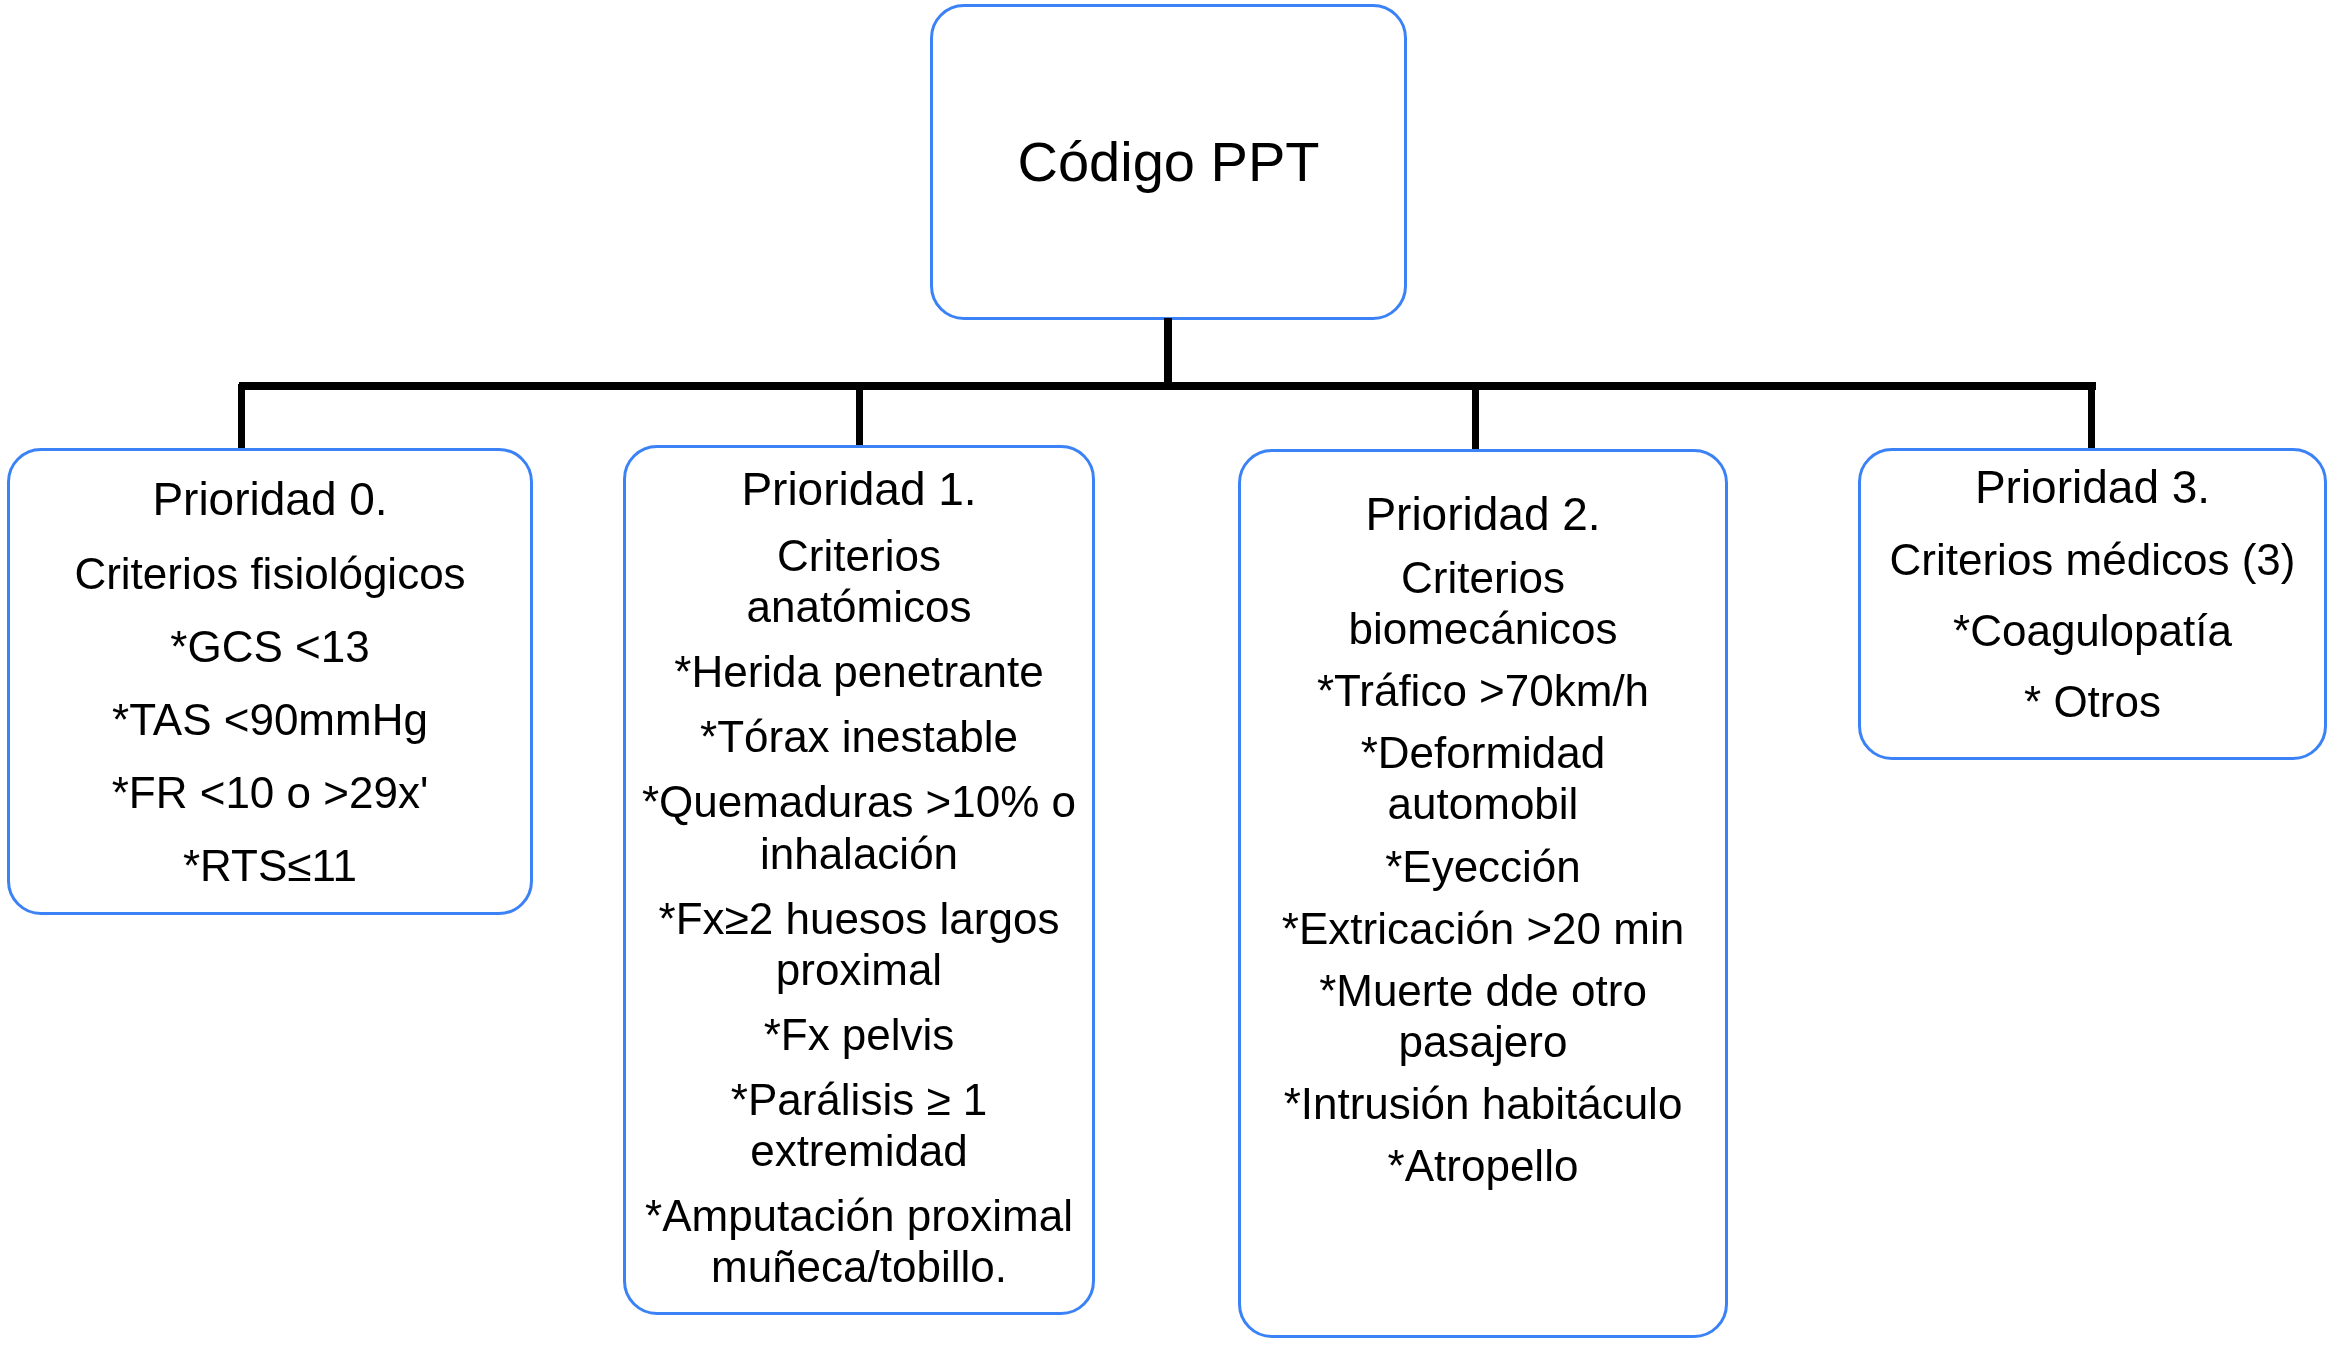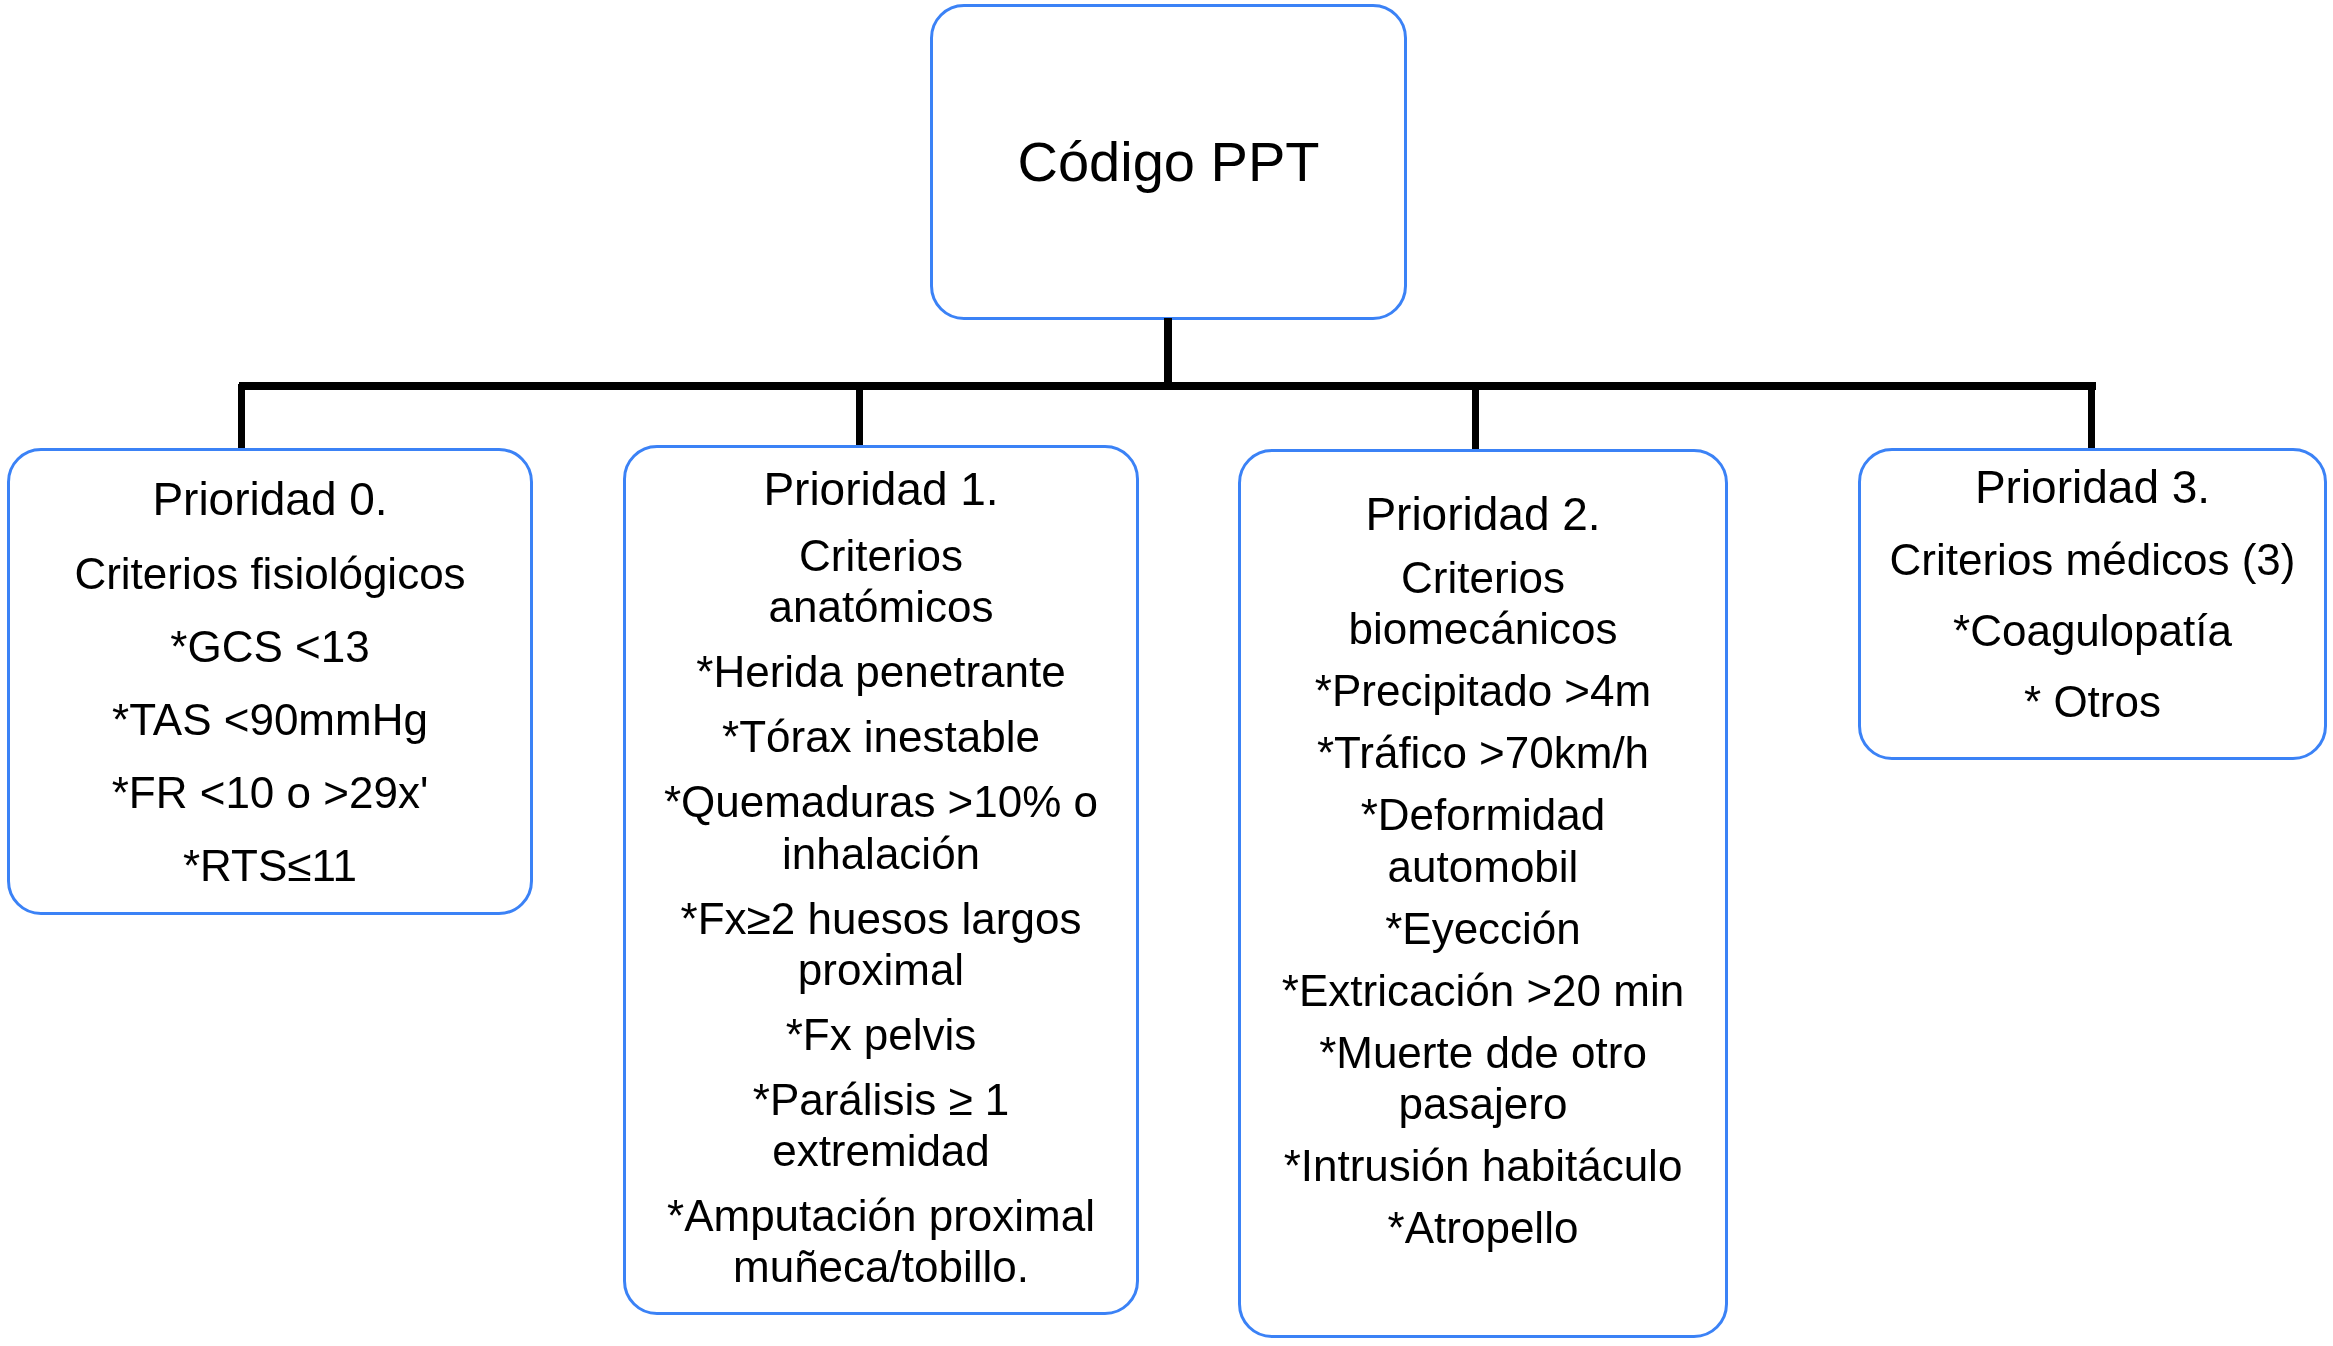--- a/index.html
+++ b/index.html
@@ -46,21 +46,21 @@
   .drop-0 { left: 238px;  height: 66px; }
   .drop-1 { left: 856px;  height: 63px; }
   .drop-2 { left: 1472px; height: 67px; }
   .drop-3 { left: 2088px; height: 66px; }
 
   .priority-box {
     display: block;
     padding: 0 6px;
   }
   .box-0 { left: 7px;    top: 448px; width: 526px; height: 467px; padding-top: 22px; }
-  .box-1 { left: 623px;  top: 445px; width: 516px; height: 870px; padding-top: 15px; }
+  .box-1 { left: 623px;  top: 445px; width: 472px; height: 870px; padding-top: 15px; }
   .box-2 { left: 1238px; top: 449px; width: 490px; height: 889px; padding-top: 36px; }
   .box-3 { left: 1858px; top: 448px; width: 469px; height: 312px; padding-top: 10px; }
 
   .box-title {
     font-size: 46px;
     line-height: 1.16;
     white-space: pre-line;
   }
   .box-subtitle, .criteria-item {
     font-size: 44px;
@@ -111,21 +111,20 @@
     <div class="criteria-item">*Parálisis ≥ 1
 extremidad</div>
     <div class="criteria-item">*Amputación proximal
 muñeca/tobillo.</div>
   </div>
 
   <div class="node priority-box box-2">
     <div class="box-title">Prioridad 2.</div>
     <div class="box-subtitle">Criterios
 biomecánicos</div>
-    <div class="criteria-item">*Precipitado &gt;4m</div>
     <div class="criteria-item">*Tráfico &gt;70km/h</div>
     <div class="criteria-item">*Deformidad
 automobil</div>
     <div class="criteria-item">*Eyección</div>
     <div class="criteria-item">*Extricación &gt;20 min</div>
     <div class="criteria-item">*Muerte dde otro
 pasajero</div>
     <div class="criteria-item">*Intrusión habitáculo</div>
     <div class="criteria-item">*Atropello</div>
   </div>

